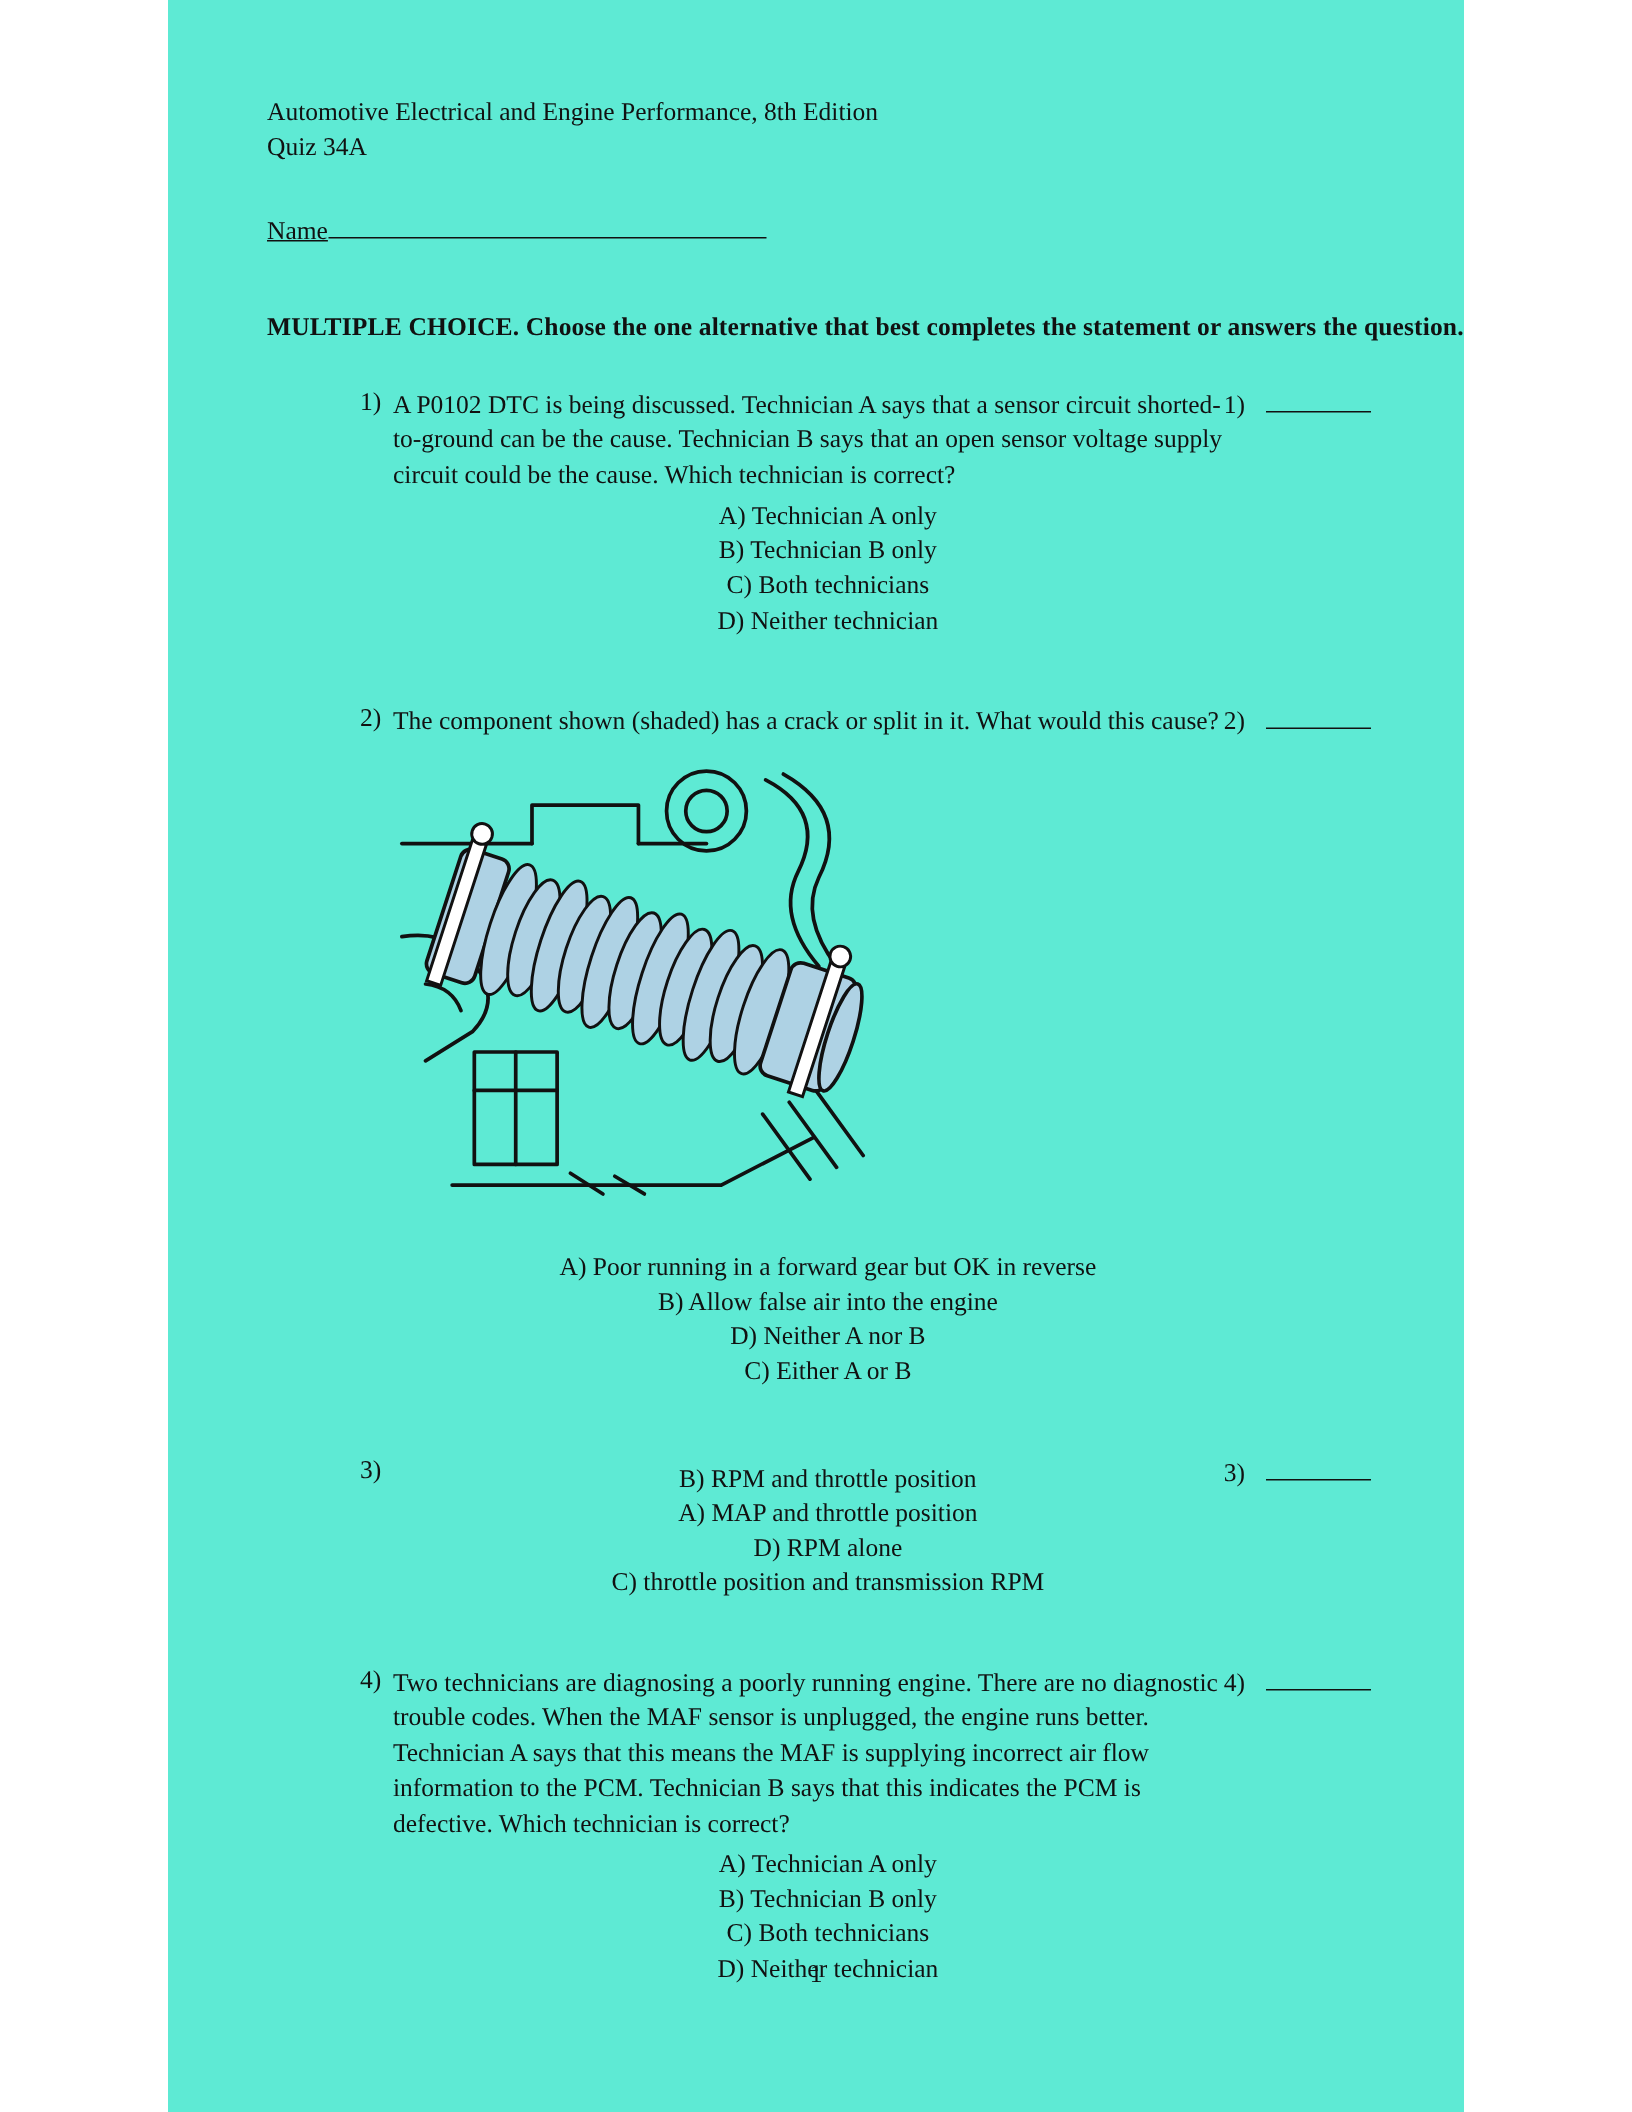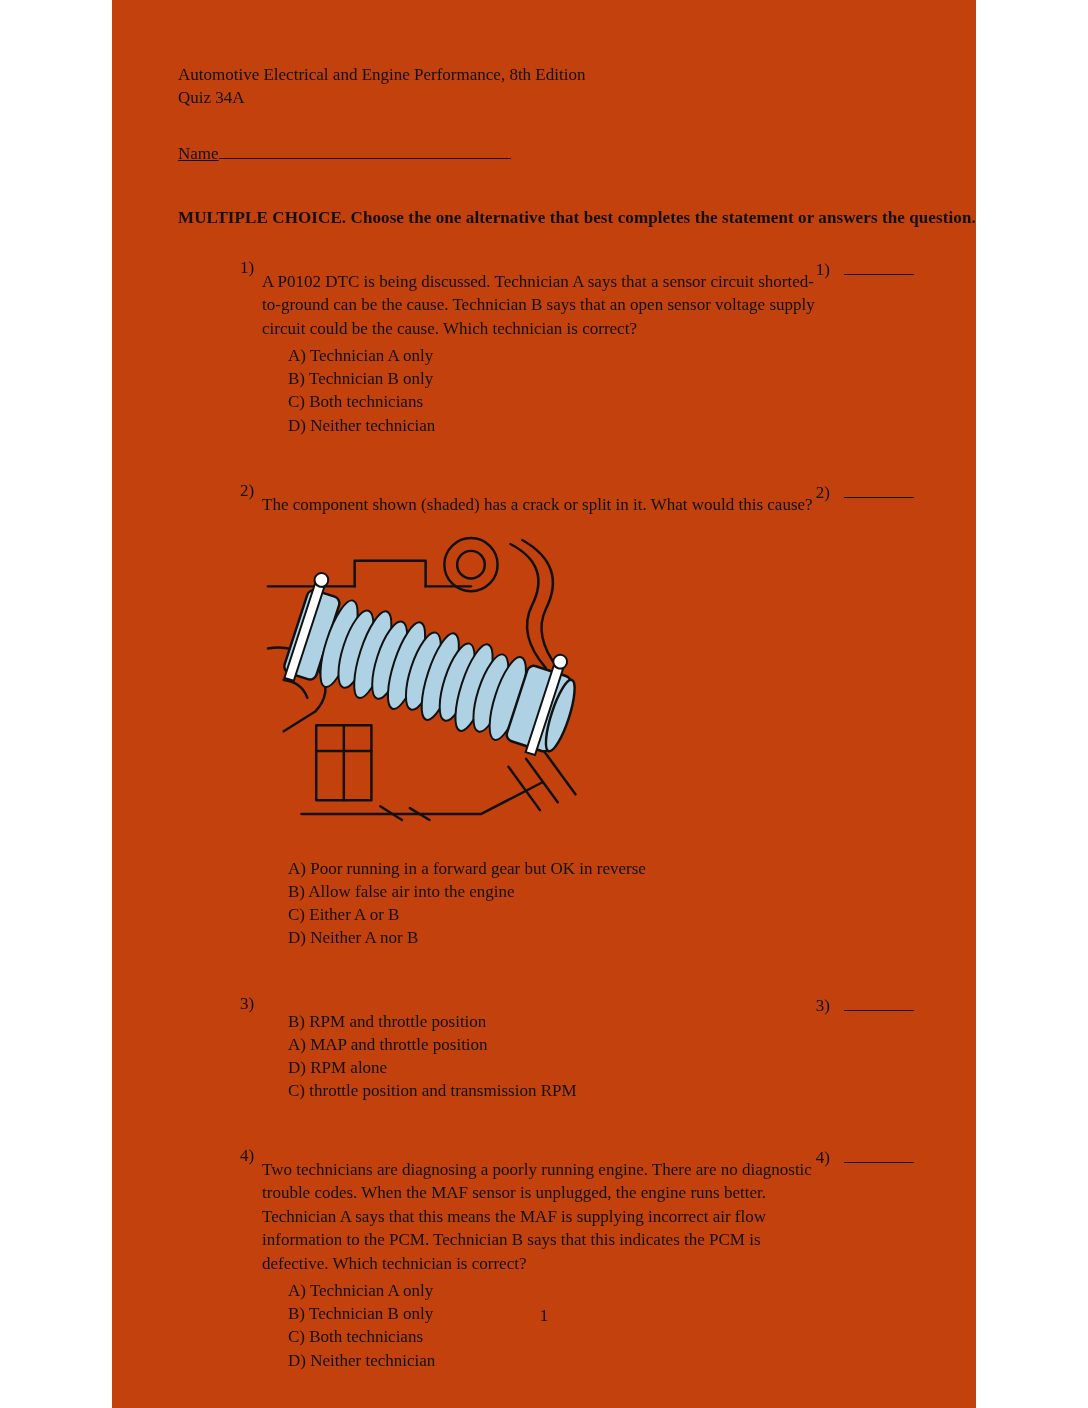--- a/index.html
+++ b/index.html
@@ -5,21 +5,21 @@
   html, body {
     margin: 0;
     padding: 0;
     background: #ffffff;
   }
   .page {
     position: relative;
     width: 864px;
     height: 1408px;
     margin: 0 auto;
-    background: #c2410c;
+    background: #5eead4;
     font-family: "Liberation Serif", "DejaVu Serif", serif;
     font-size: 17px;
     color: #111111;
     overflow: hidden;
   }
   .header {
     padding-top: 64px;
     margin-left: 66px;
     line-height: 1.35;
   }
@@ -52,31 +52,30 @@
     margin-left: 128px;
     width: 772px;
     display: flex;
   }
   .q-number {
     flex: 0 0 22px;
     text-align: left;
   }
   .q-body {
     flex: 1 1 auto;
-    margin-top: 12px;
   }
   .q-text {
     line-height: 1.38;
   }
   .choices {
     margin-top: 4px;
     margin-left: 26px;
     line-height: 1.36;
   }
-  .choice { white-space: pre-wrap; }
+  .choice { white-space: pre-wrap; text-align: center; }
   .q-side {
     margin-left: auto;
     margin-right: 62px;
     flex: 0 0 auto;
     white-space: nowrap;
     padding-top: 1px;
   }
   .answer-blank {
     display: inline-block;
     width: 70px;
@@ -181,22 +180,22 @@
         <rect x="286" y="102" width="10" height="92" fill="#ffffff" stroke="#111" stroke-width="2"></rect>
         <circle cx="291" cy="96" r="7" fill="#ffffff" stroke="#111" stroke-width="2"></circle>
 
         <ellipse cx="308" cy="148" rx="9" ry="38" fill="#aed2e4" stroke="#111" stroke-width="2.5"></ellipse>
       </g>
     </svg>
   </div>
 <div class="choices">
               <div class="choice">A) Poor running in a forward gear but OK in reverse</div>
               <div class="choice">B) Allow false air into the engine</div>
+              <div class="choice">D) Neither A nor B</div>
               <div class="choice">C) Either A or B</div>
-              <div class="choice">D) Neither A nor B</div>
             </div>
       </div>
     </div>
     <div class="q-side">
       <span>2)</span><span class="answer-blank"></span>
     </div>
   </div>
 
   <div class="question">
     <div class="q-main">

